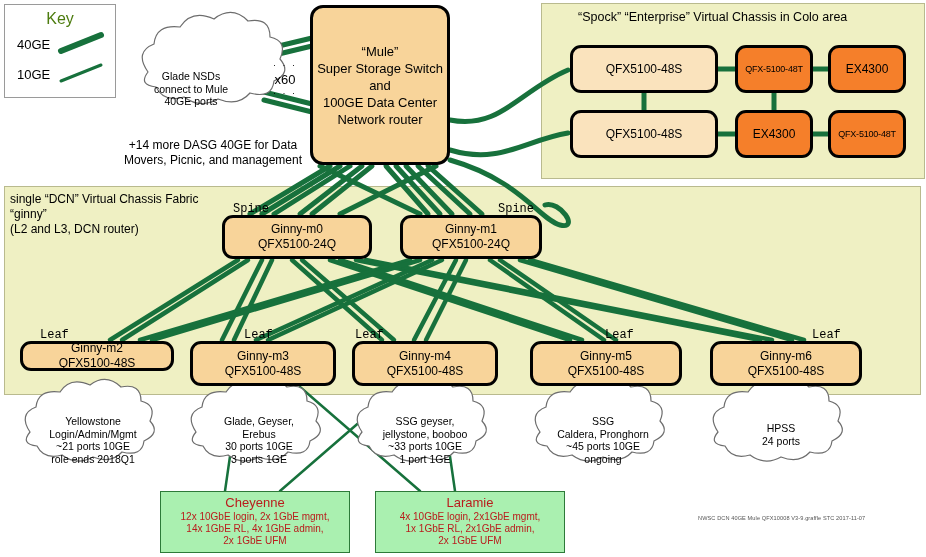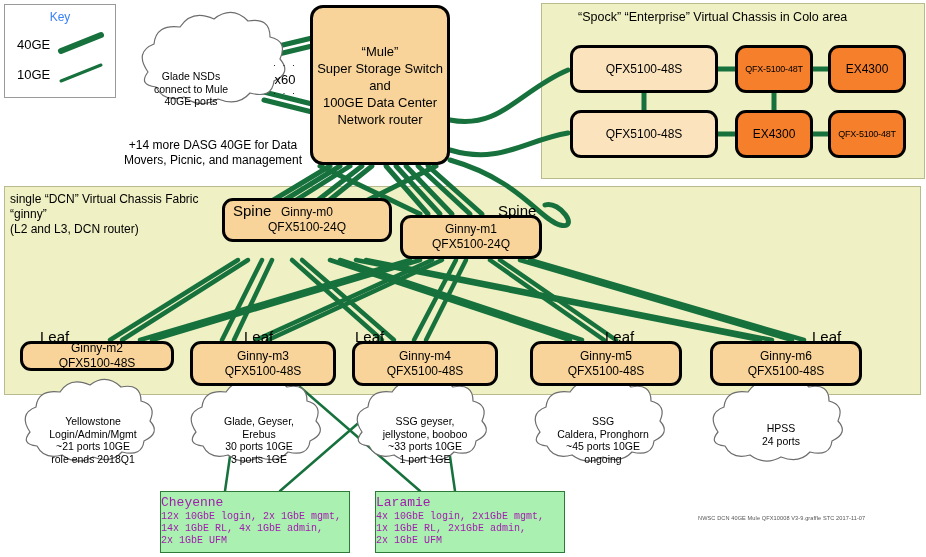--- a/index.html
+++ b/index.html
@@ -79,66 +79,67 @@
 
   
   #spock-qfx-1 { left: 570px; top: 45px; width: 148px; height: 48px; }
   #spock-qfx-2 { left: 570px; top: 110px; width: 148px; height: 48px; }
   #spock-orange-1 { left: 735px; top: 45px; width: 78px; height: 48px; }
   #spock-orange-2 { left: 828px; top: 45px; width: 78px; height: 48px; }
   #spock-orange-3 { left: 735px; top: 110px; width: 78px; height: 48px; }
   #spock-orange-4 { left: 828px; top: 110px; width: 78px; height: 48px; }
 
   
-  #ginny-m0 { left: 222px; top: 198px; width: 170px; height: 44px; }
+  #ginny-m0 { left: 222px; top: 215px; width: 150px; height: 44px; }
   #ginny-m1 { left: 400px; top: 215px; width: 142px; height: 44px; }
 
   
   #ginny-m2 { left: 20px; top: 341px; width: 154px; height: 30px; }
   #ginny-m3 { left: 190px; top: 341px; width: 146px; height: 45px; }
   #ginny-m4 { left: 352px; top: 341px; width: 146px; height: 45px; }
   #ginny-m5 { left: 530px; top: 341px; width: 152px; height: 45px; }
   #ginny-m6 { left: 710px; top: 341px; width: 152px; height: 45px; }
 
   
   .port-caption {
     position: absolute;
-    font-size: 15px;
+    font-size: 12px;
     color: #000;
     z-index: 6;
     white-space: nowrap;
+    font-family: Liberation Mono, monospace;
   }
 
   
   #key-box {
     position: absolute;
     left: 4px; top: 4px; width: 110px; height: 92px;
     background: #ffffff;
     border: 1px solid #9a9a9a;
     z-index: 6;
   }
   #key-title {
     position: absolute; left: 0; top: 5px; width: 110px;
-    text-align: center; font-size: 12px; color: #3b82f6;
+    text-align: center; font-size: 16px; color: #4d7c0f;
   }
   .key-label {
     position: absolute; font-size: 13px; color: #000;
   }
   #key-label-40 { left: 12px; top: 32px; }
   #key-label-10 { left: 12px; top: 62px; }
 
   
   .green-box {
     position: absolute;
     box-sizing: border-box;
     background: #aaf0b0;
     border: 1px solid #2d7a39;
     z-index: 6;
-    color: #a21caf;
-    font-family: Liberation Mono, monospace;
+    text-align: center;
+    color: #b91c1c;
   }
   .green-box .gb-title { font-size: 13px; line-height: 16px; padding-top: 3px; }
   .green-box .gb-body { font-size: 10px; line-height: 12px; }
   #cheyenne-box { left: 160px; top: 491px; width: 190px; height: 62px; }
   #laramie-box  { left: 375px; top: 491px; width: 190px; height: 62px; }
 
   
   .free-text {
     position: absolute;
     font-size: 12px;

